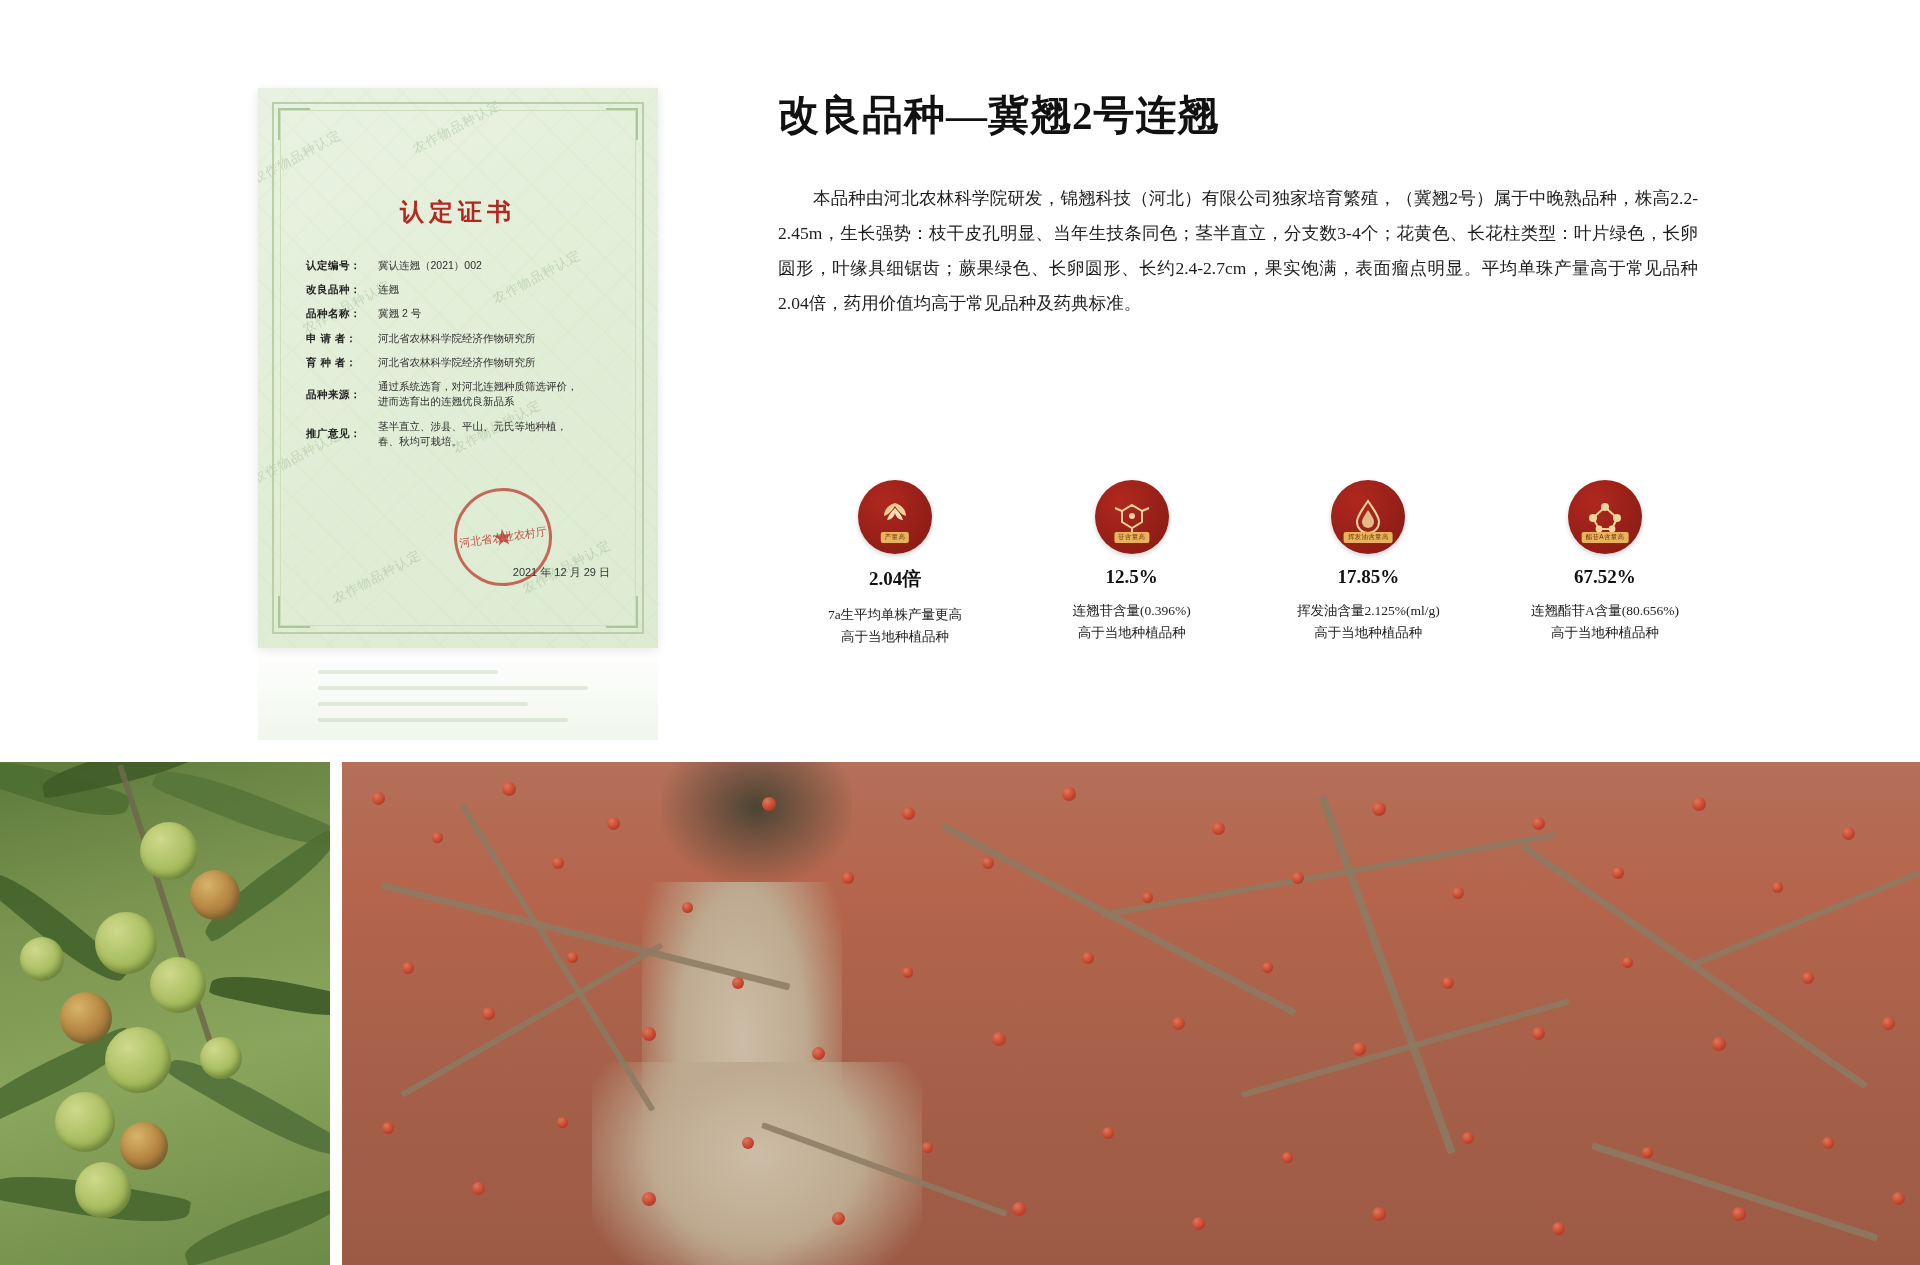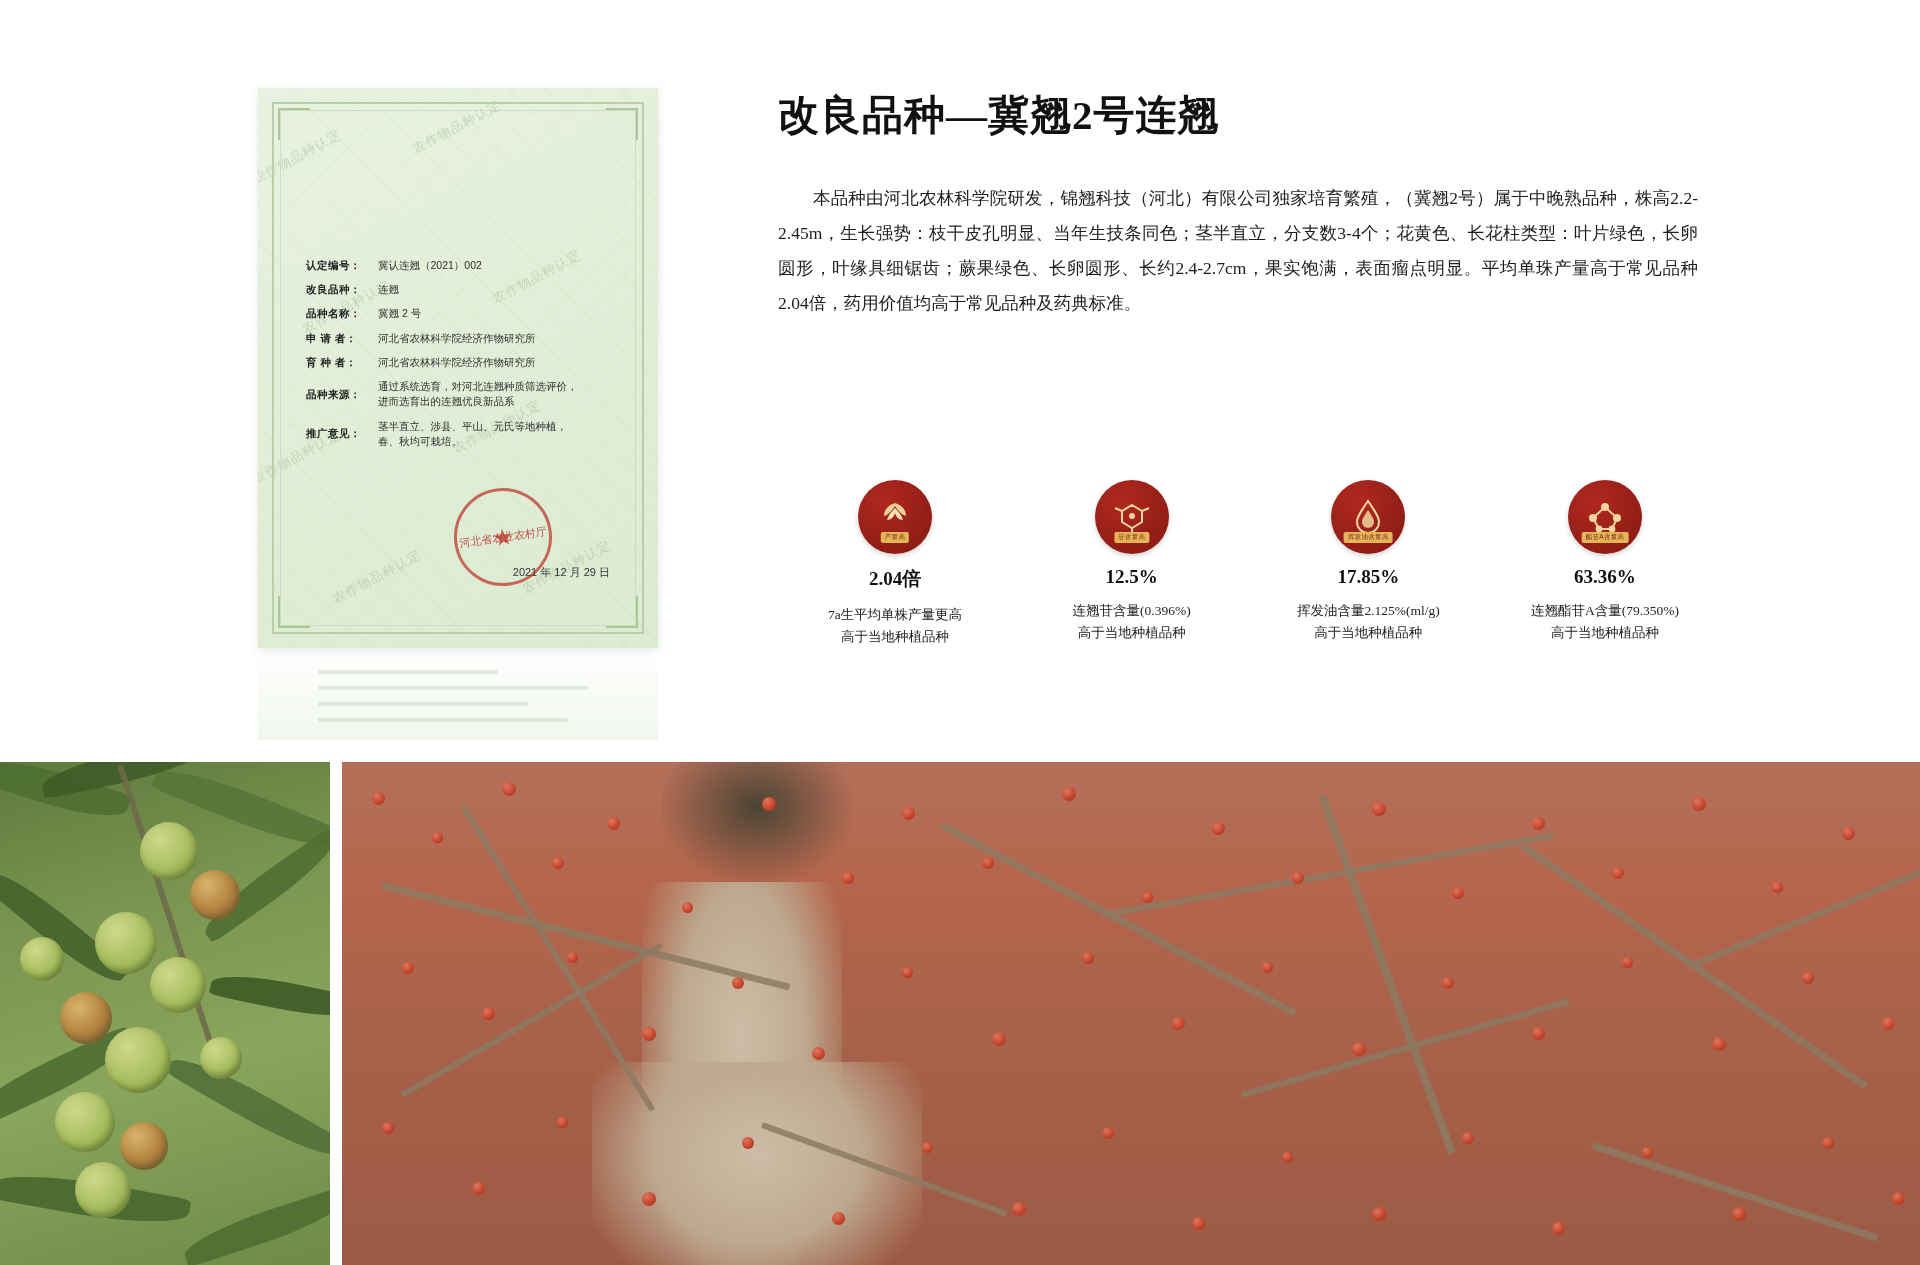--- a/index.html
+++ b/index.html
@@ -338,20 +338,21 @@
       <div class="cert-wm-text" style="left:70px;  top:480px;">农作物品种认定</div>
       <div class="cert-wm-text" style="left:260px; top:470px;">农作物品种认定</div>
 
       <div class="cert-border-outer"></div>
       <div class="cert-border-inner"></div>
       <div class="cert-corner cc-tl"></div>
       <div class="cert-corner cc-tr"></div>
       <div class="cert-corner cc-bl"></div>
       <div class="cert-corner cc-br"></div>
 
+      <div class="cert-title2">认定证书</div>
 
       <div class="cert-fields">
         <div class="cert-row">
           <div class="cert-label">认定编号：</div>
           <div class="cert-value">冀认连翘（2021）002</div>
         </div>
         <div class="cert-row">
           <div class="cert-label">改良品种：</div>
           <div class="cert-value">连翘</div>
         </div>
@@ -463,23 +464,23 @@
           <circle cx="14" cy="30" r="3.4" fill="#f2d49c"></circle>
           <circle cx="27" cy="30" r="3.4" fill="#f2d49c"></circle>
           <line x1="20" y1="8" x2="8" y2="19" stroke="#f2d49c" stroke-width="2"></line>
           <line x1="20" y1="8" x2="32" y2="19" stroke="#f2d49c" stroke-width="2"></line>
           <line x1="8" y1="19" x2="14" y2="30" stroke="#f2d49c" stroke-width="2"></line>
           <line x1="32" y1="19" x2="27" y2="30" stroke="#f2d49c" stroke-width="2"></line>
           <line x1="14" y1="30" x2="27" y2="30" stroke="#f2d49c" stroke-width="2"></line>
         </svg>
         <span class="badge-tag">酯苷A含量高</span>
       </div>
-      <div class="stat-value">63.36%</div>
+      <div class="stat-value">67.52%</div>
       <div class="stat-desc">
-        <div>连翘酯苷A含量(79.350%)</div>
+        <div>连翘酯苷A含量(80.656%)</div>
         <div>高于当地种植品种</div>
       </div>
     </div>
 
   </div>
 </div>
 
 <div class="photos">
 
   <div class="photo photo-left">

